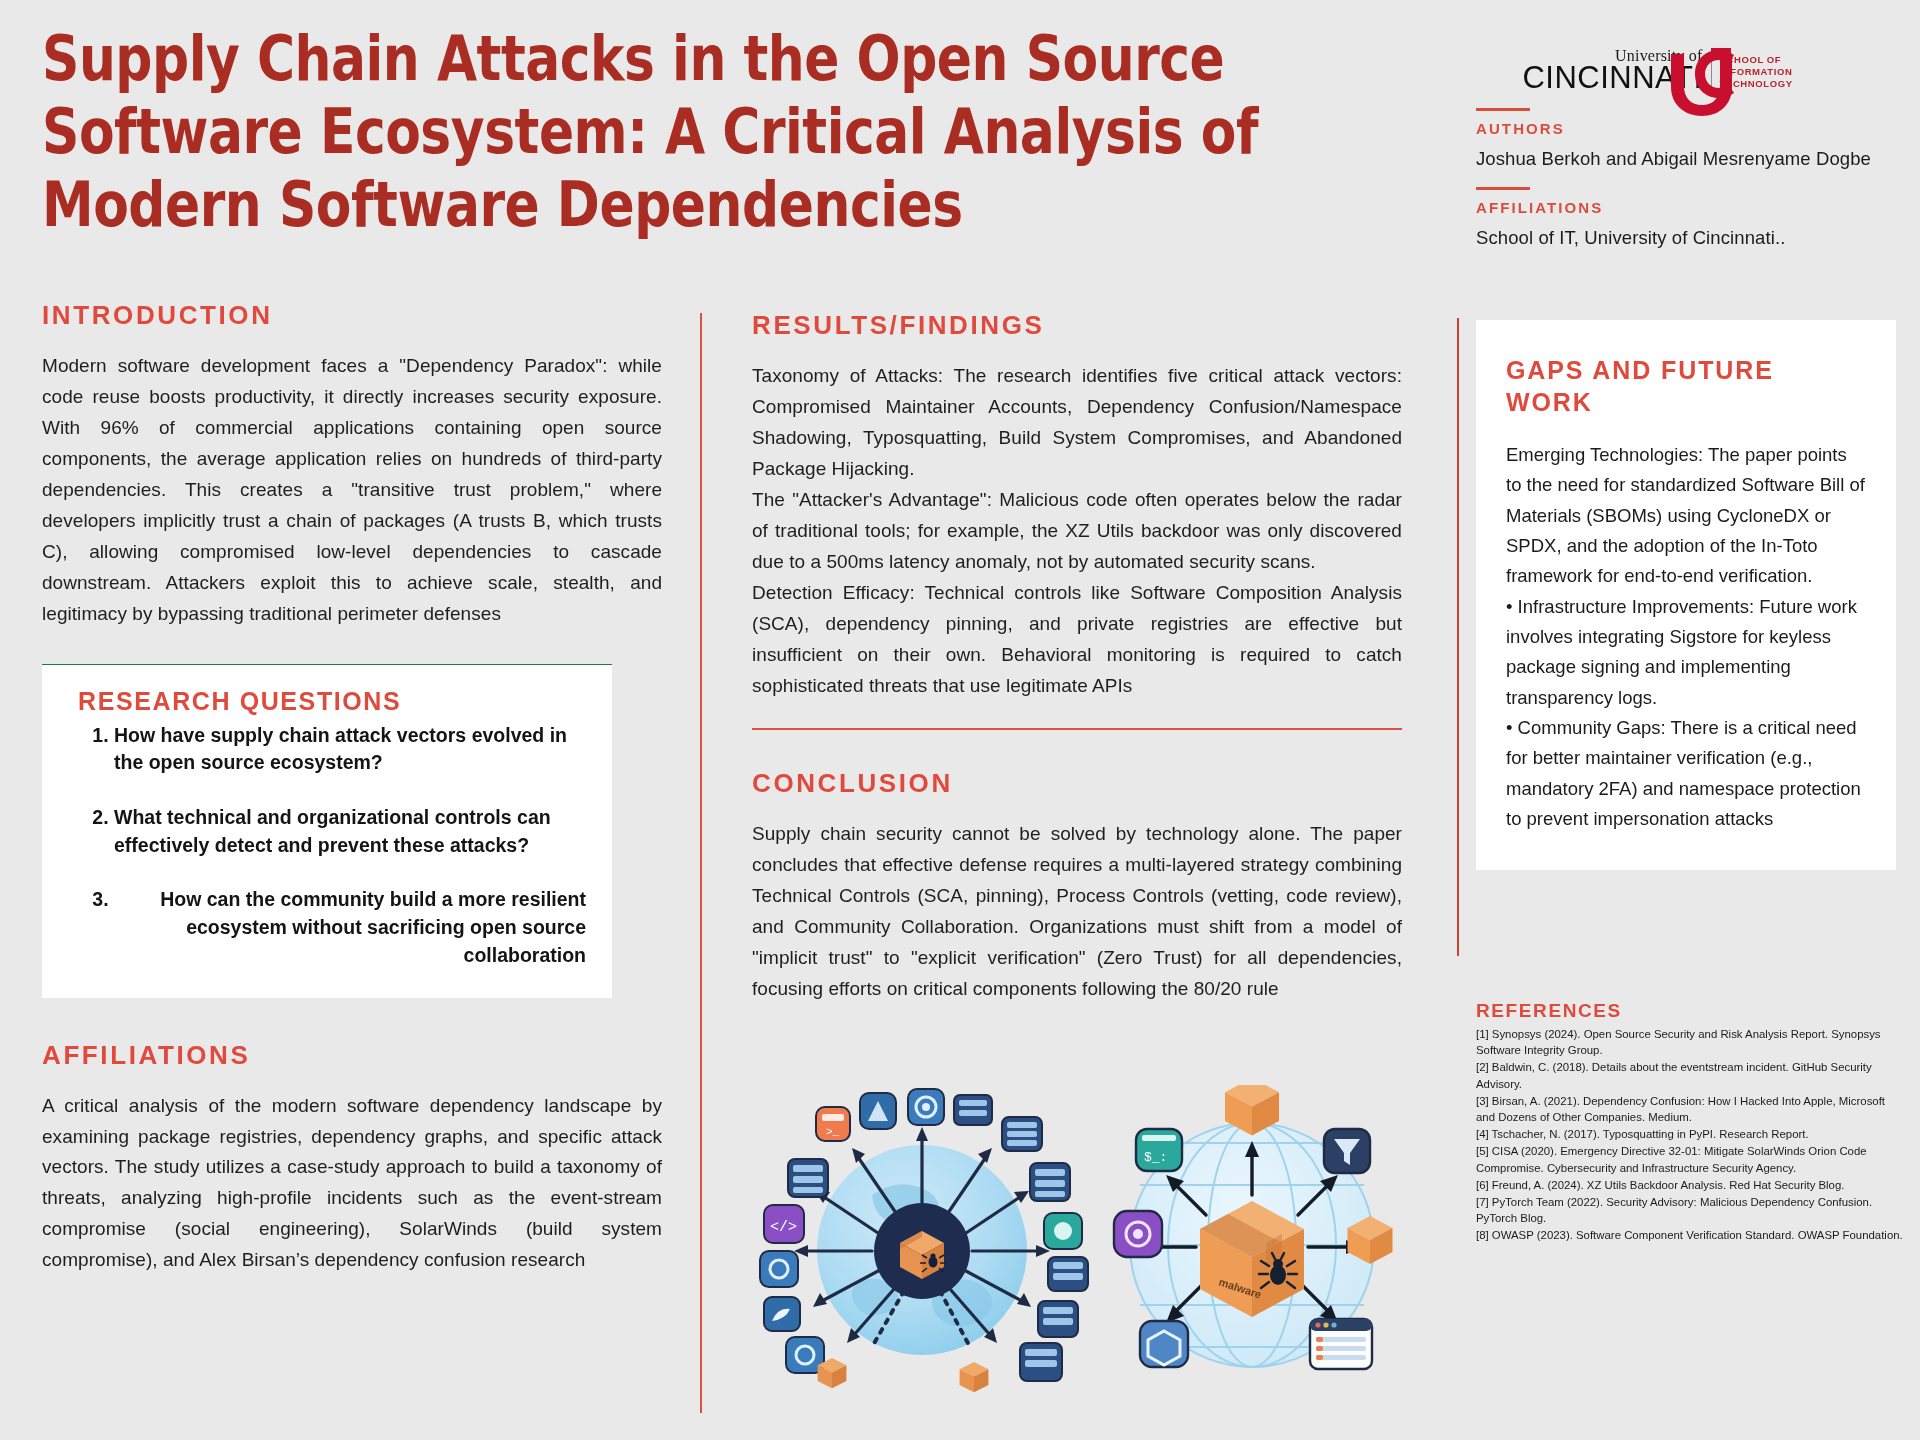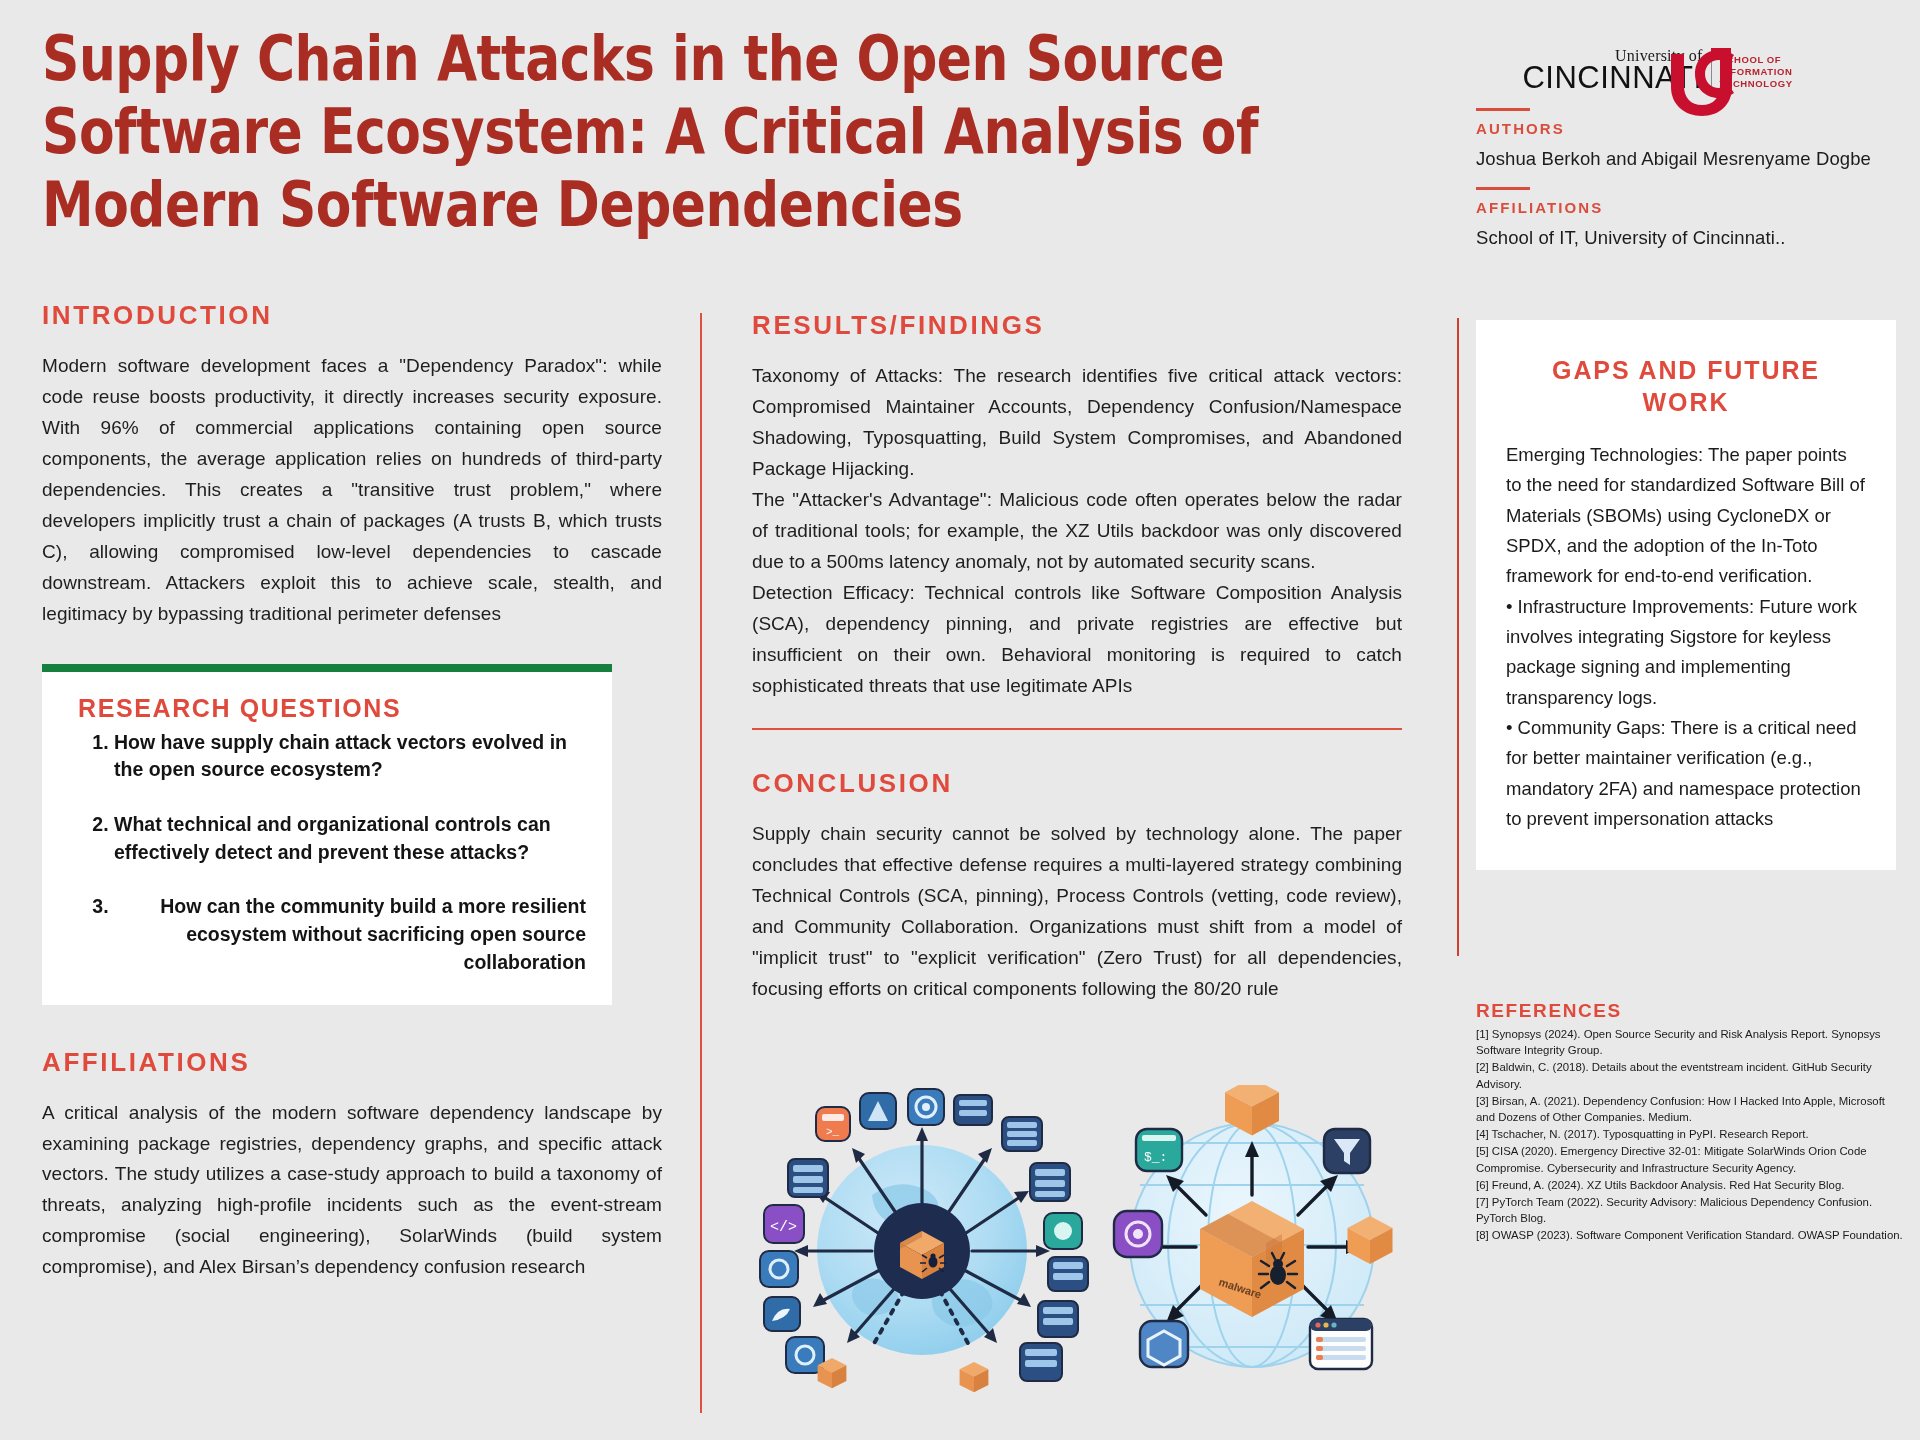--- a/index.html
+++ b/index.html
@@ -141,21 +141,21 @@
     line-height: 1.63;
     text-align: justify;
     color: #1e1e1e;
     margin: 0;
     letter-spacing: 0.05px;
   }
 
   
   .rq-card {
     background: #ffffff;
-    border-top: 8px solid #15803d;
+    border-top: 1px solid #15803d;
     margin-top: 34px;
     padding: 22px 26px 26px 14px;
     width: 570px;
     box-sizing: border-box;
   }
   .rq-title {
     color: #e04a3c;
     font-size: 25px;
     font-weight: 700;
     letter-spacing: 1.6px;
@@ -189,21 +189,20 @@
     width: 420px;
     box-sizing: border-box;
   }
   .gaps-title {
     color: #e04a3c;
     font-size: 25px;
     font-weight: 700;
     letter-spacing: 1.9px;
     line-height: 1.28;
     margin: 0 0 22px 0;
-    text-align: center;
   }
   .gaps-text {
     font-size: 18.5px;
     line-height: 1.64;
     color: #1b1b1b;
     margin: 0;
   }
 
   .ref-head {
     color: #e04a3c;

